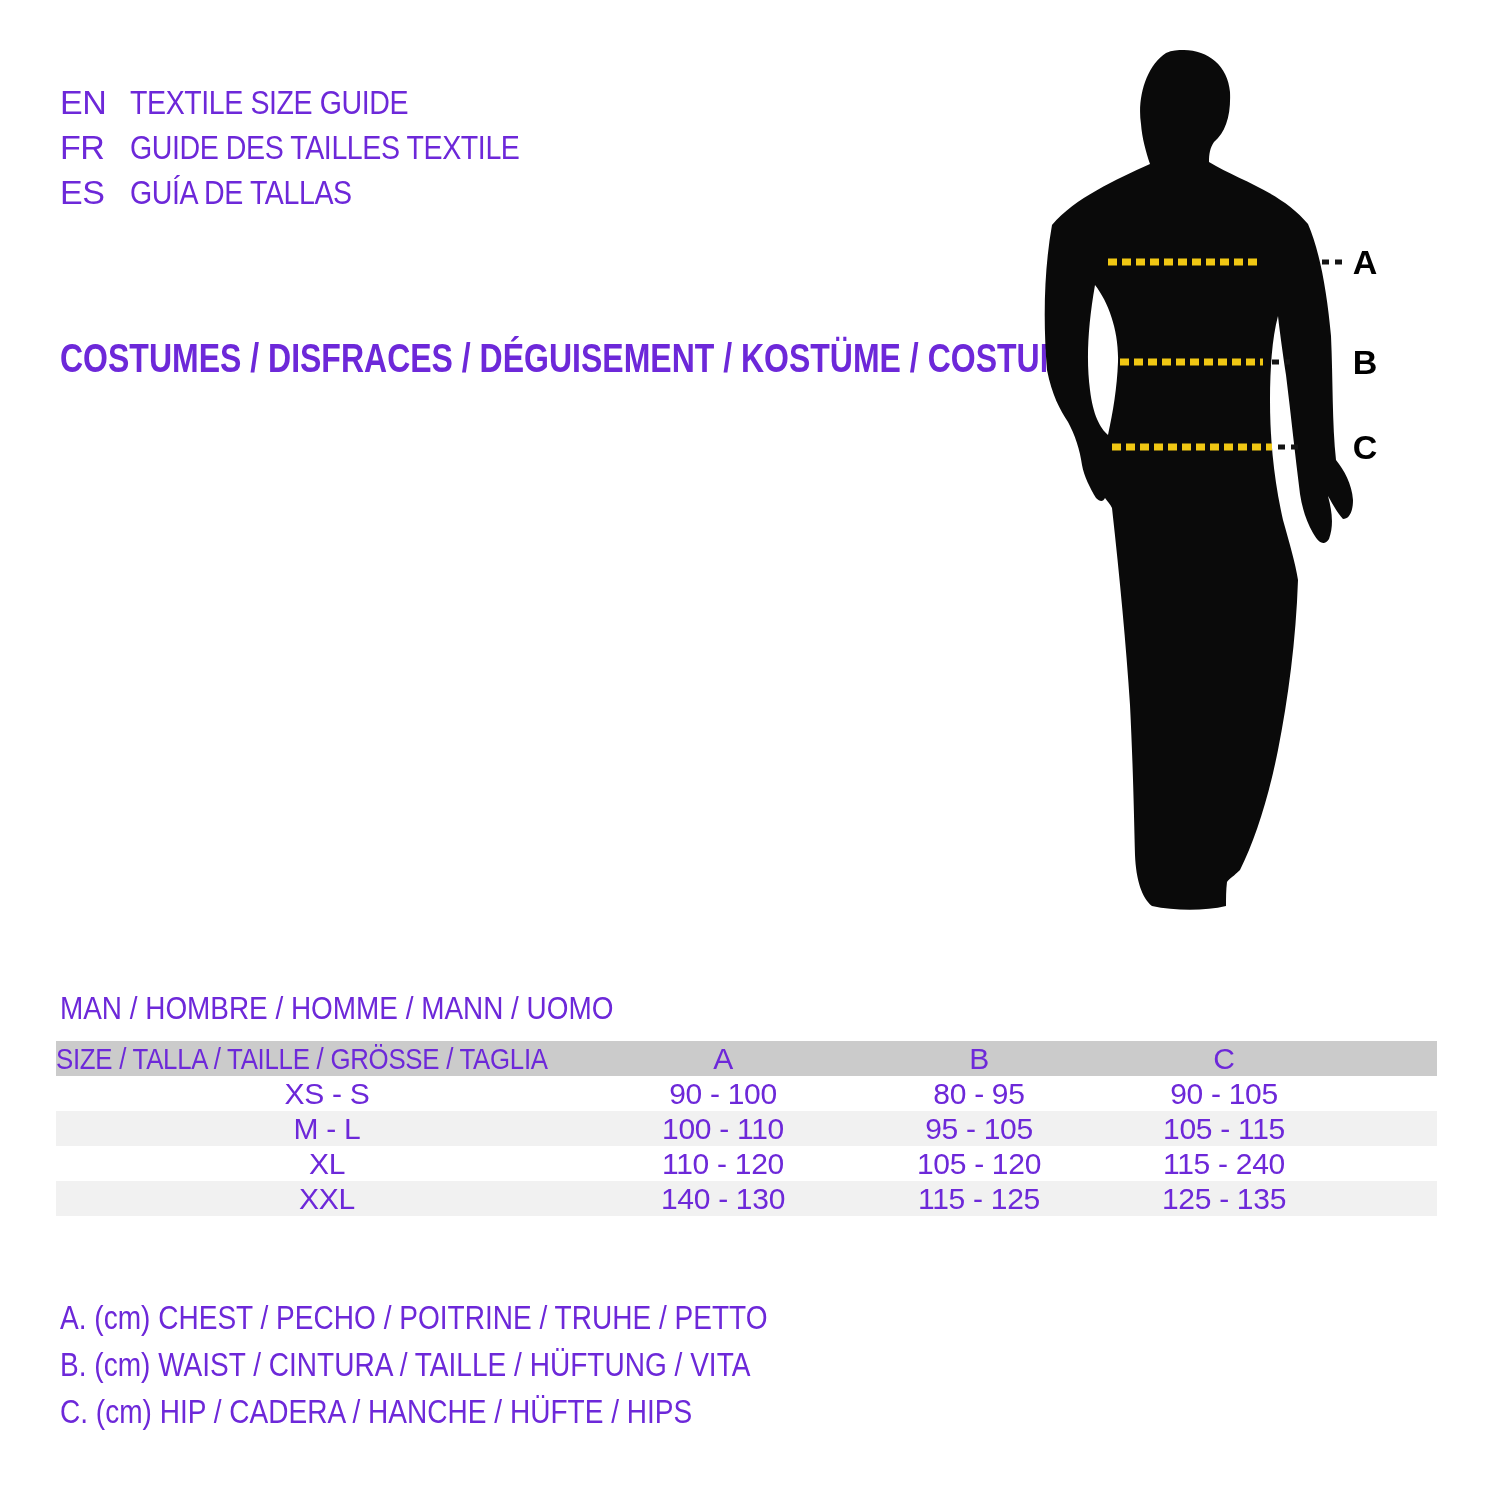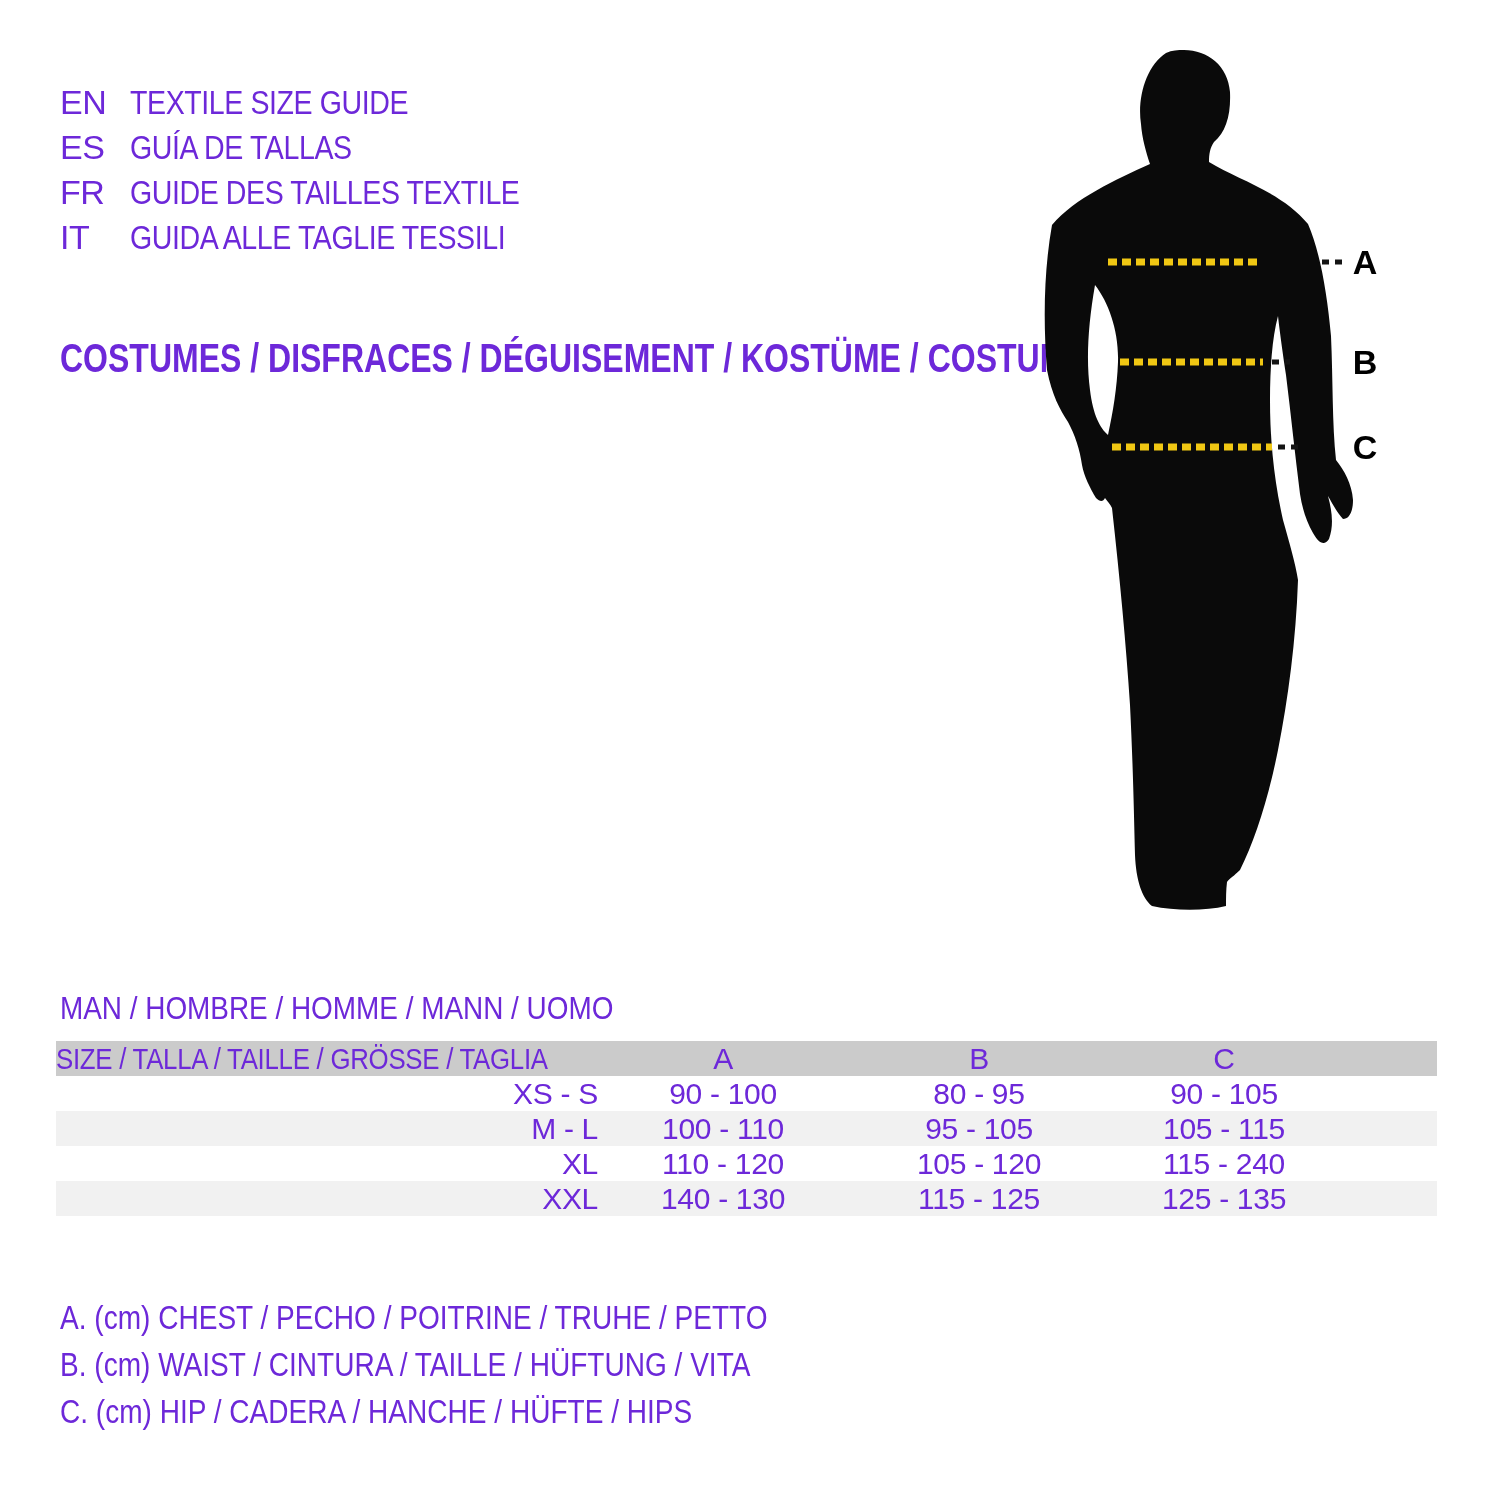--- a/index.html
+++ b/index.html
@@ -26,50 +26,46 @@
     transform:scaleX(0.90);transform-origin:0 0;
   }
   
   .size-table{
     position:absolute;left:56px;top:1041px;width:1381px;
     border-collapse:collapse;table-layout:fixed;font-size:30px;letter-spacing:-0.3px;
   }
   .size-table th,.size-table td{padding:0;font-weight:400;height:35px;vertical-align:middle;}
   .size-table thead tr{background:#cbcbcb;height:34px;}
   .size-table tbody tr:nth-child(even){background:#f1f1f1;}
-  .col-size{text-align:right;padding-left:7px;}
+  .col-size{text-align:center;padding-left:7px;}
   .col-val{text-align:center;}
   .th-size-label{display:inline-block;transform:scaleX(0.86);transform-origin:0 50%;white-space:nowrap;}
   
   .legend{
     position:absolute;left:60px;top:1294px;font-size:33px;line-height:47px;
     transform:scaleX(0.85);transform-origin:0 0;white-space:nowrap;
   }
 </style>
 </head>
 <body>
 
 <div class="page">
 
   <ul class="lang-list">
     <li class="lang-row">
       <span class="lang-code">EN</span>
       <span class="lang-label">TEXTILE SIZE GUIDE</span>
     </li>
     <li class="lang-row">
-      <span class="lang-code">ES</span>
-      <span class="lang-label">GUÍA DE TALLAS</span>
-    </li>
-    <li class="lang-row">
       <span class="lang-code">FR</span>
       <span class="lang-label">GUIDE DES TAILLES TEXTILE</span>
     </li>
     <li class="lang-row">
-      <span class="lang-code">IT</span>
-      <span class="lang-label">GUIDA ALLE TAGLIE TESSILI</span>
+      <span class="lang-code">ES</span>
+      <span class="lang-label">GUÍA DE TALLAS</span>
     </li>
   </ul>
 
   <h1 class="category">COSTUMES / DISFRACES / DÉGUISEMENT / KOSTÜME / COSTUMI</h1>
 
   <svg class="figure" width="360" height="880" viewBox="0 0 360 880" xmlns="http://www.w3.org/2000/svg">
     <path fill-rule="evenodd" d="M 154,10
              C 178,10 198,26 200,52
              C 201,75 196,92 184,102
              C 180,108 179,114 179,122

